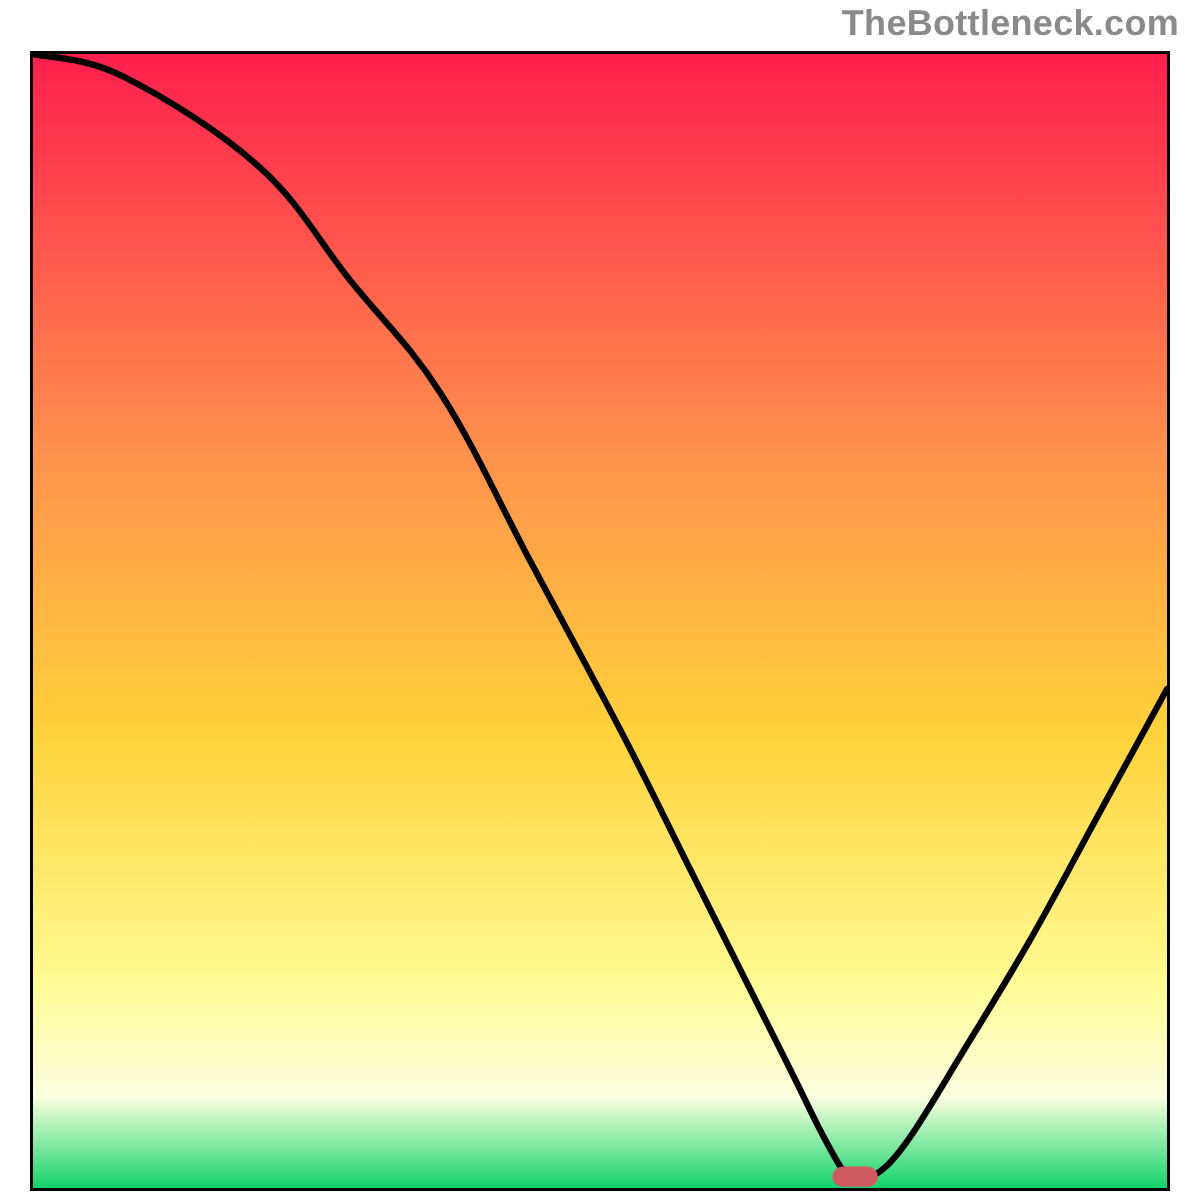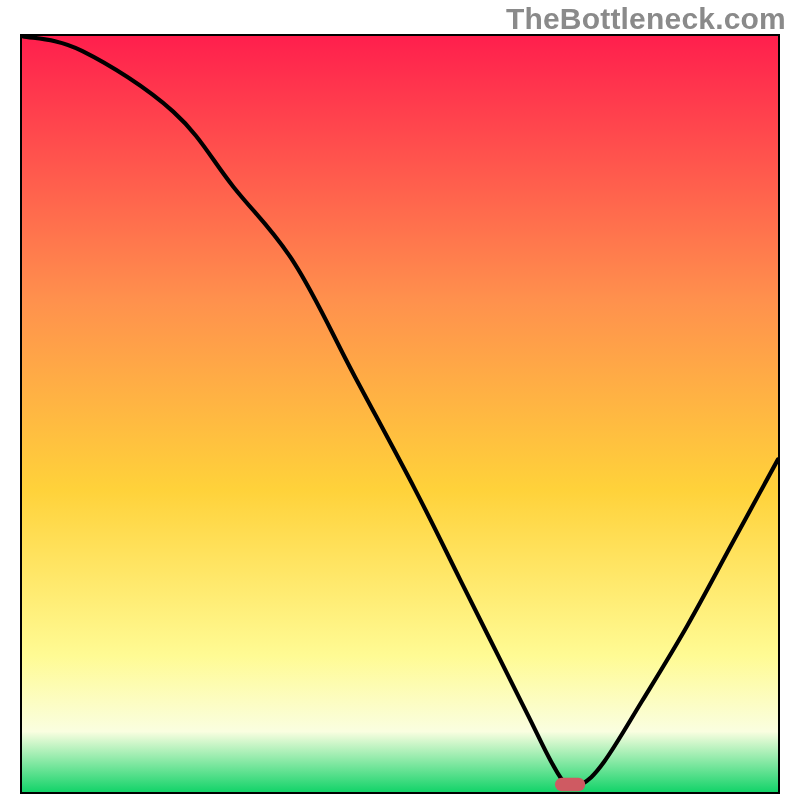--- a/index.html
+++ b/index.html
@@ -13,21 +13,21 @@
   .stage {
     position: relative;
     width: 800px;
     height: 800px;
   }
   .watermark {
     position: absolute;
     top: 2px;
     right: 14px;
     font-family: Arial, Helvetica, sans-serif;
-    font-size: 30px;
+    font-size: 24px;
     font-weight: 600;
     color: #8a8a8a;
     letter-spacing: 0.2px;
     user-select: none;
   }
   .plot {
     position: absolute;
     left: 20px;
     top: 34px;
     width: 760px;

